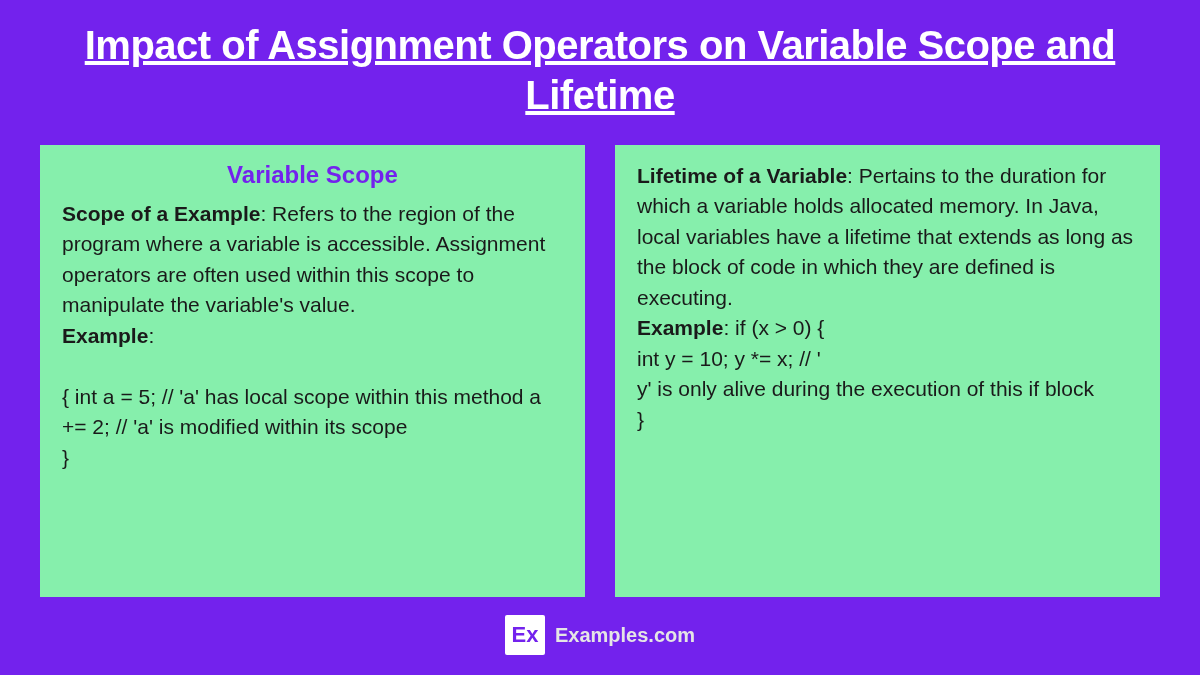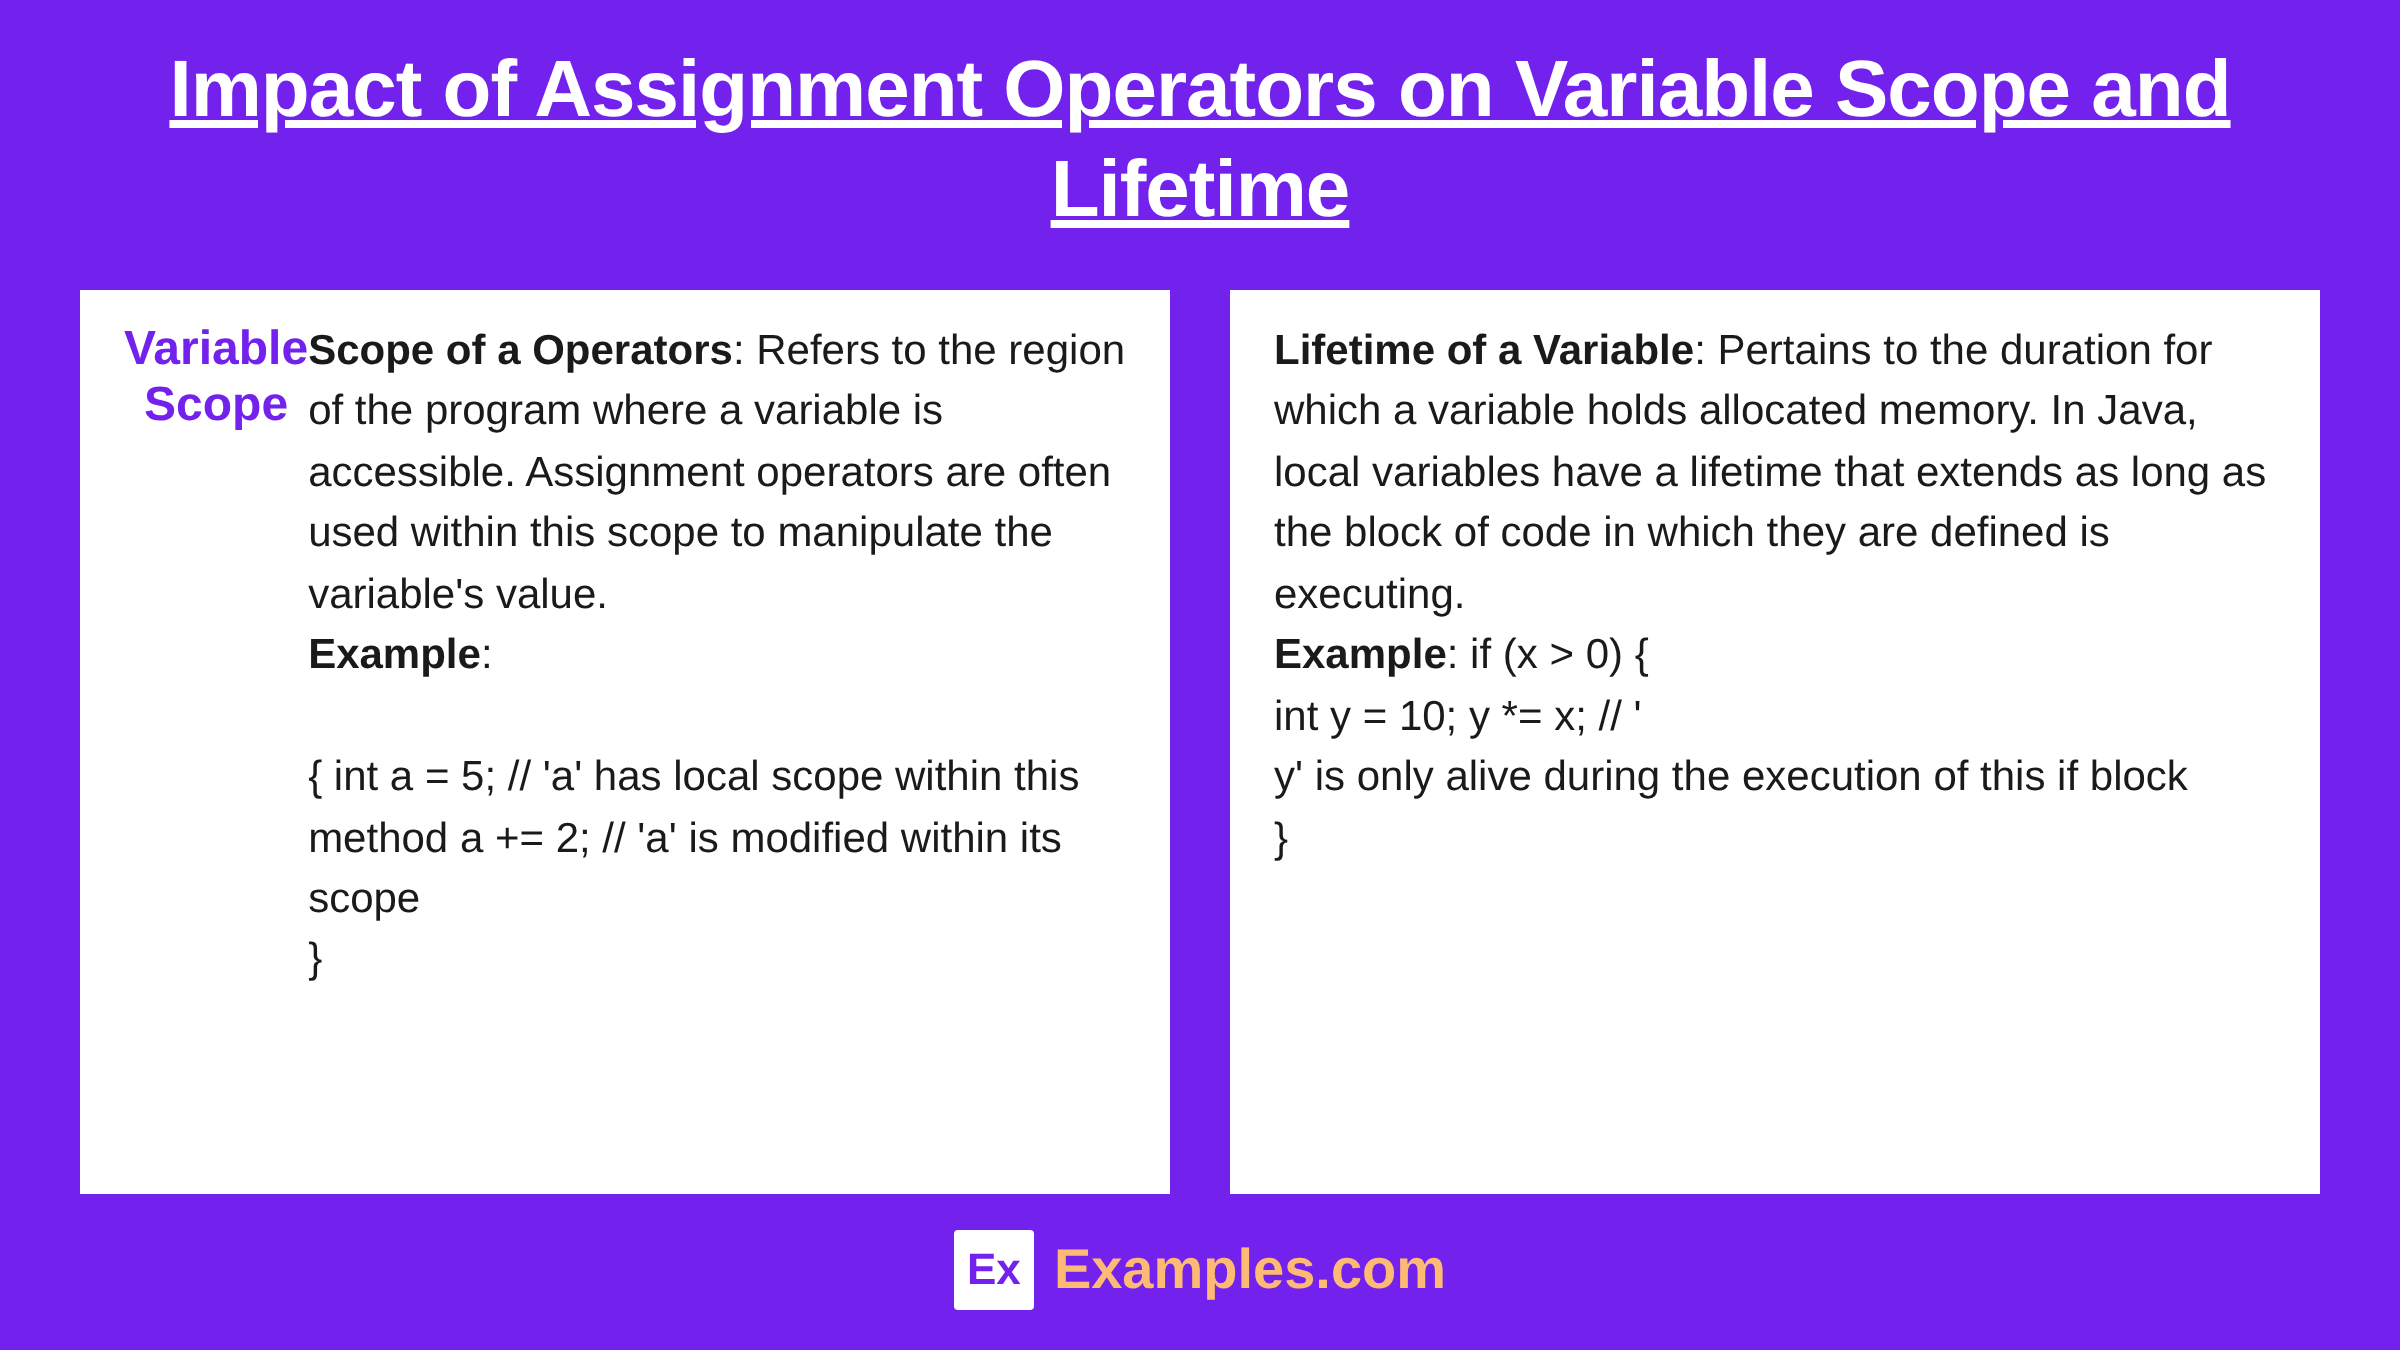--- a/index.html
+++ b/index.html
@@ -27,25 +27,25 @@
       margin-bottom: 25px;
       letter-spacing: -0.5px;
     }
     .cards {
       display: flex;
       gap: 30px;
       width: 100%;
       flex: 1;
     }
     .card {
-      background: #ffffff;
+      background: #86efac;
       flex: 1;
       padding: 16px 22px;
       display: flex;
-      flex-direction: row;
+      flex-direction: column;
     }
     .card-title {
       color: #7322ed;
       font-size: 24px;
       font-weight: 800;
       text-align: center;
       margin-bottom: 10px;
     }
     .card-body {
       color: #1a1a1a;
@@ -68,35 +68,35 @@
       font-weight: 800;
       font-size: 22px;
       width: 40px;
       height: 40px;
       border-radius: 2px;
       display: flex;
       align-items: center;
       justify-content: center;
     }
     .footer-text {
-      color: #fdba74;
-      font-size: 28px;
+      color: #e5e5e5;
+      font-size: 20px;
       font-weight: 700;
     }
   </style>
 </head>
 <body>
 
 <h1 class="title">Impact of Assignment Operators on Variable Scope and Lifetime</h1>
 
 <div class="cards">
   <div class="card">
     <div class="card-title">Variable Scope</div>
     <div class="card-body">
-      <span class="bold">Scope of a Operators</span><span>: Refers to the region of the program where a variable is accessible. Assignment operators are often used within this scope to manipulate the variable's value.</span><br>
+      <span class="bold">Scope of a Example</span><span>: Refers to the region of the program where a variable is accessible. Assignment operators are often used within this scope to manipulate the variable's value.</span><br>
       <span class="bold">Example</span><span>:</span><br>
       <br>
       <span>{ int a = 5; // 'a' has local scope within this method a += 2; // 'a' is modified within its scope</span><br>
       <span> }</span>
     </div>
   </div>
 
   <div class="card">
     <div class="card-body">
       <span class="bold">Lifetime of a Variable</span><span>: Pertains to the duration for which a variable holds allocated memory. In Java, local variables have a lifetime that extends as long as the block of code in which they are defined is executing.</span><br>

